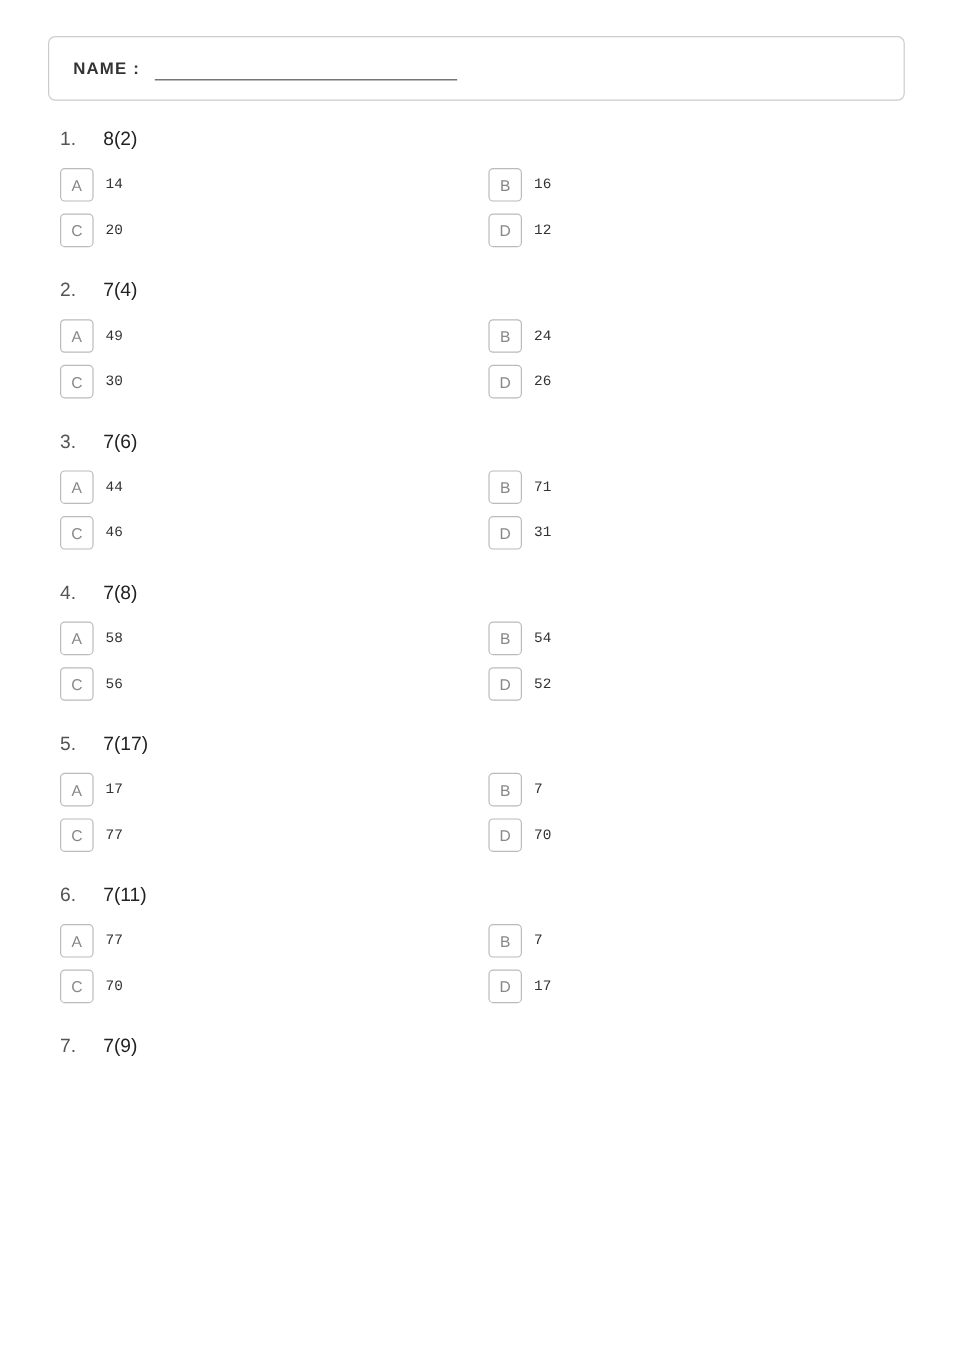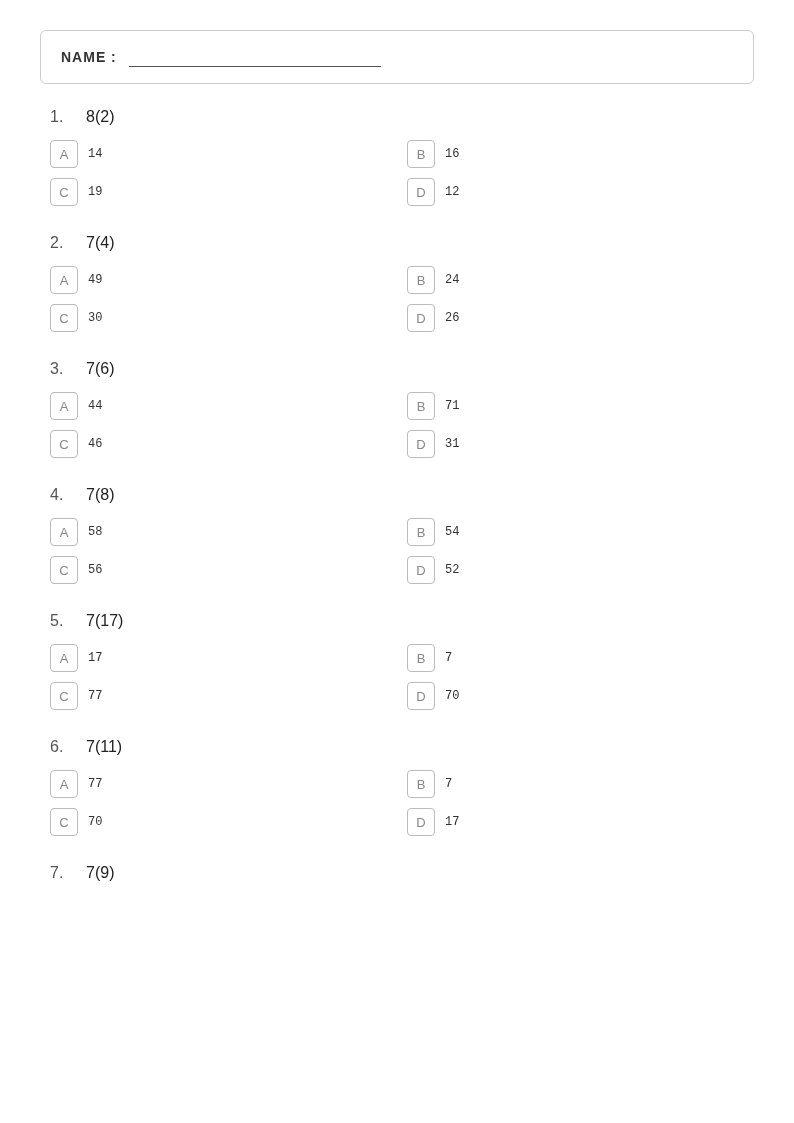--- a/index.html
+++ b/index.html
@@ -157,21 +157,21 @@
         <div class="answer-item">
           <div class="answer-badge">A</div>
           <span class="answer-value">14</span>
         </div>
         <div class="answer-item">
           <div class="answer-badge">B</div>
           <span class="answer-value">16</span>
         </div>
         <div class="answer-item">
           <div class="answer-badge">C</div>
-          <span class="answer-value">19</span>
+          <span class="answer-value">20</span>
         </div>
         <div class="answer-item">
           <div class="answer-badge">D</div>
           <span class="answer-value">12</span>
         </div>
       </div>
     </div>
     <div class="question-block">
       <div class="question-text">
         <span class="question-number">2.</span>

